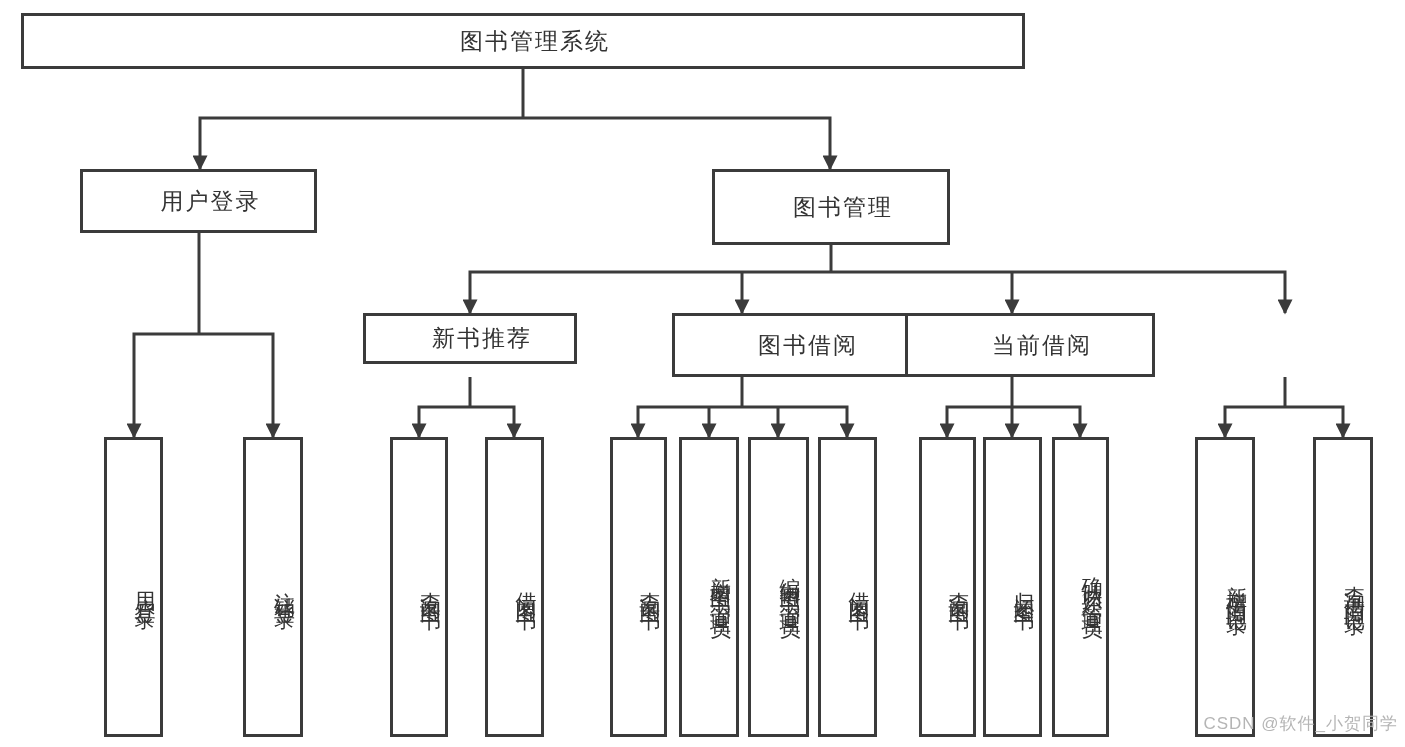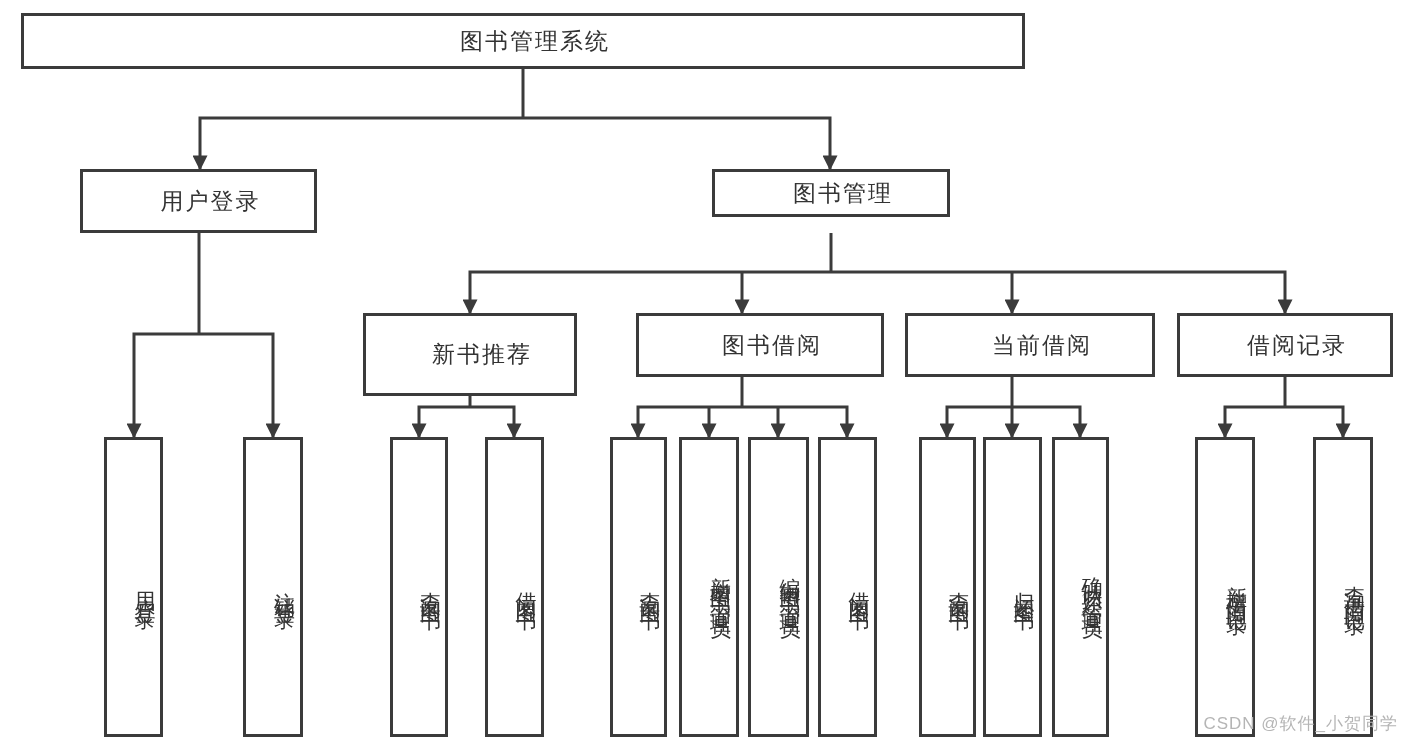--- a/index.html
+++ b/index.html
@@ -76,26 +76,25 @@
     <path class="ln" d="M947,437 V407 H1080 V437" marker-start="url(#arw)" marker-end="url(#arw)"></path>
     <path class="ln" d="M1012,407 V437" marker-end="url(#arw)"></path>
 
     <path class="ln" d="M1285,377 V407"></path>
     <path class="ln" d="M1225,437 V407 H1343 V437" marker-start="url(#arw)" marker-end="url(#arw)"></path>
   </svg>
 
   <div class="box" style="left:21px;top:13px;width:1004px;height:56px">图书管理系统</div>
 
   <div class="box" style="left:80px;top:169px;width:237px;height:64px">用户登录</div>
-  <div class="box" style="left:712px;top:169px;width:238px;height:48px">图书管理</div>
+  <div class="box" style="left:712px;top:169px;width:238px;height:76px">图书管理</div>
 
-  <div class="box" style="left:363px;top:313px;width:214px;height:83px">新书推荐</div>
-  <div class="box" style="left:636px;top:313px;width:248px;height:64px">图书借阅</div>
+  <div class="box" style="left:363px;top:313px;width:214px;height:51px">新书推荐</div>
+  <div class="box" style="left:672px;top:313px;width:248px;height:64px">图书借阅</div>
   <div class="box" style="left:905px;top:313px;width:250px;height:64px">当前借阅</div>
-  <div class="box" style="left:1177px;top:313px;width:216px;height:64px">借阅记录</div>
 
   <div class="box leaf" style="left:104px;top:437px;width:59px;height:300px">
     <span class="vtext">用户登录</span>
   </div>
   <div class="box leaf" style="left:243px;top:437px;width:60px;height:300px">
     <span class="vtext">注销登录</span>
   </div>
 
   <div class="box leaf" style="left:390px;top:437px;width:58px;height:300px">
     <span class="vtext">查询图书</span>

